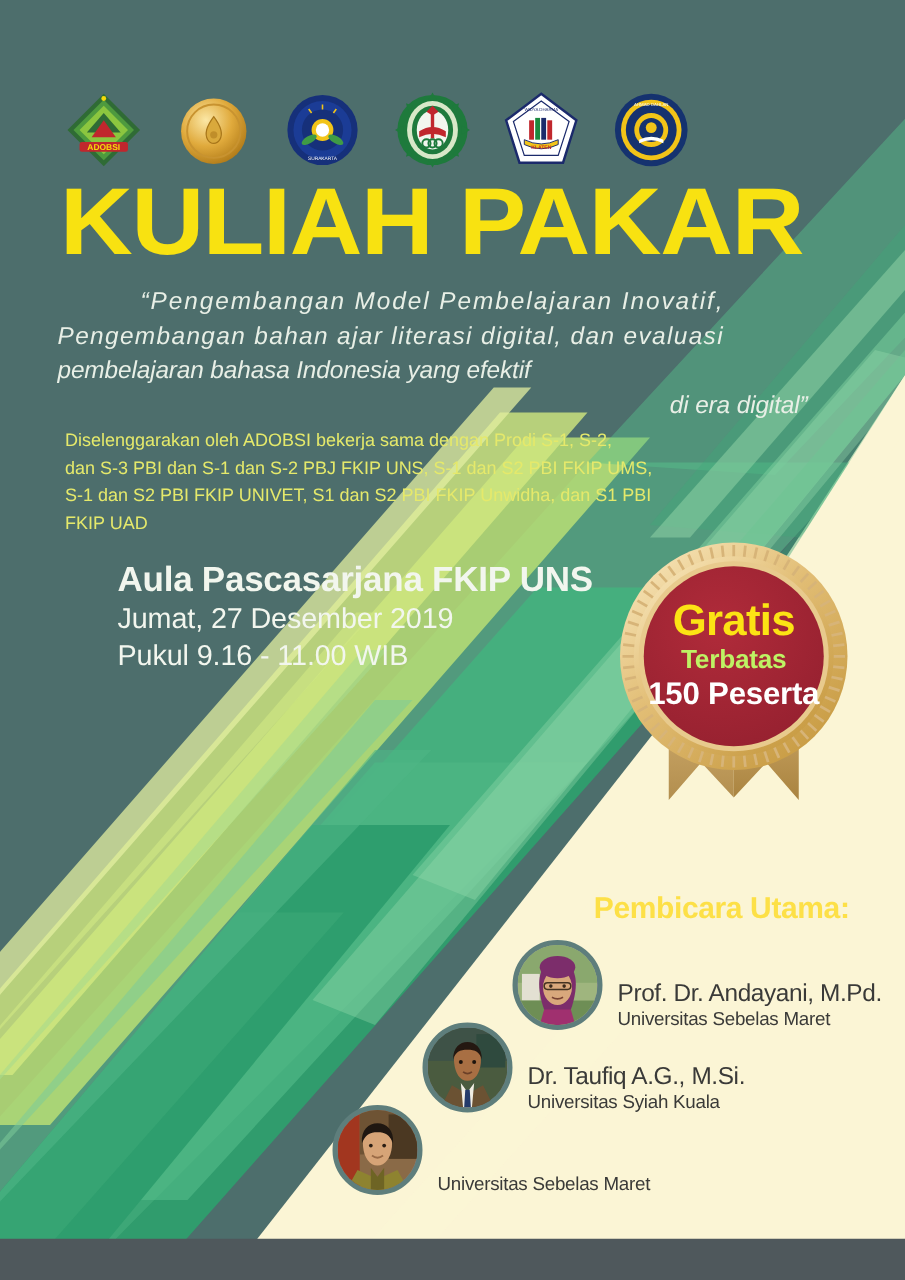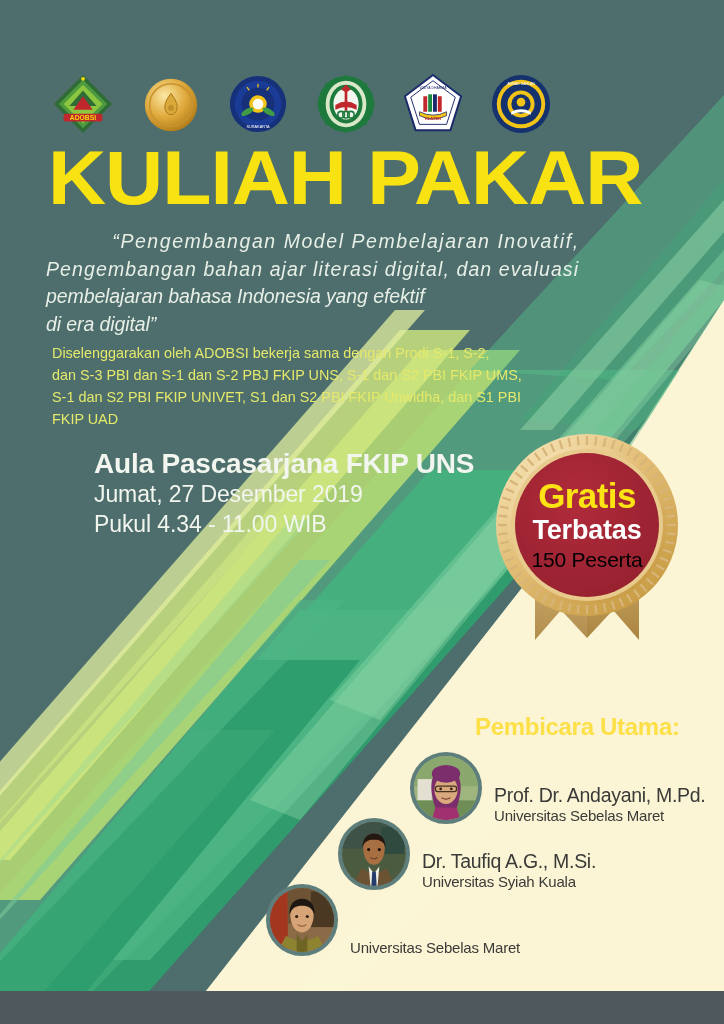--- a/index.html
+++ b/index.html
@@ -47,21 +47,21 @@
     position:absolute;left:46px;top:228px;width:600px;z-index:6;
     color:#E8EFE6;
     font-style:italic;
     font-size:19.5px;
     line-height:1.42;
     font-weight:500;
   }
   .quote .ln1{letter-spacing:1.55px;text-align:center;}
   .quote .ln2{letter-spacing:1.1px;}
   .quote .ln3{letter-spacing:-0.1px;}
-  .quote .ln4{letter-spacing:-0.1px;}
+  .quote .ln4{letter-spacing:-0.1px;text-align:right;}
 
   
   .organizer{
     position:absolute;left:52px;top:343px;width:470px;z-index:6;
     color:#E5E96B;
     font-size:14.4px;
     line-height:1.52;
     font-weight:500;
   }
 
@@ -75,22 +75,22 @@
   .badge svg{display:block;width:100%;height:100%;}
   .badge-text{
     position:absolute;left:0;top:0;width:200px;height:186px;
     display:flex;flex-direction:column;align-items:center;justify-content:center;
     text-align:center;pointer-events:none;
   }
   .badge-text .b1{
     font-size:35px;font-weight:700;color:#FCE314;line-height:1.02;
     letter-spacing:-0.6px;
   }
-  .badge-text .b2{font-size:27px;font-weight:700;color:#ffffff;line-height:1.22;letter-spacing:-0.2px;}
-  .badge-text .b3{font-size:21px;font-weight:400;color:#000000;line-height:1.22;letter-spacing:-0.2px;}
+  .badge-text .b2{font-size:21px;font-weight:700;color:#bef264;line-height:1.22;letter-spacing:-0.2px;}
+  .badge-text .b3{font-size:25px;font-weight:700;color:#ffffff;line-height:1.22;letter-spacing:-0.2px;}
 
   
   .speakers-title{
     position:absolute;left:475px;top:713px;z-index:7;
     font-size:24px;font-weight:700;color:#fde047;letter-spacing:-0.3px;
   }
   .speaker{position:absolute;z-index:7;display:flex;align-items:flex-end;}
   .sp-photo{
     width:72px;height:72px;border-radius:50%;
     border:4px solid #5E7E7C;
@@ -303,21 +303,21 @@
   <div class="organizer">
     <div>Diselenggarakan oleh ADOBSI  bekerja sama dengan Prodi S-1, S-2,</div>
     <div>dan S-3 PBI dan S-1 dan S-2 PBJ FKIP UNS, S-1 dan S2 PBI FKIP UMS,</div>
     <div>S-1 dan S2 PBI FKIP UNIVET, S1 dan S2 PBI FKIP Unwidha, dan S1 PBI</div>
     <div>FKIP UAD</div>
   </div>
 
   <div class="venue">
     <div class="v-title">Aula Pascasarjana FKIP UNS</div>
     <div class="v-line">Jumat, 27 Desember 2019</div>
-    <div class="v-line">Pukul 4.34 - 11.00 WIB</div>
+    <div class="v-line">Pukul 9.16 - 11.00 WIB</div>
   </div>
 
   <div class="badge">
     <svg viewBox="0 0 200 222" xmlns="http://www.w3.org/2000/svg">
       <defs>
         <linearGradient id="ribbonL" x1="0" y1="0" x2="0" y2="1">
           <stop offset="0%" stop-color="#CDA96A"></stop>
             <stop offset="100%" stop-color="#B28E4E"></stop>
         </linearGradient>
         <linearGradient id="ribbonR" x1="0" y1="0" x2="0" y2="1">

